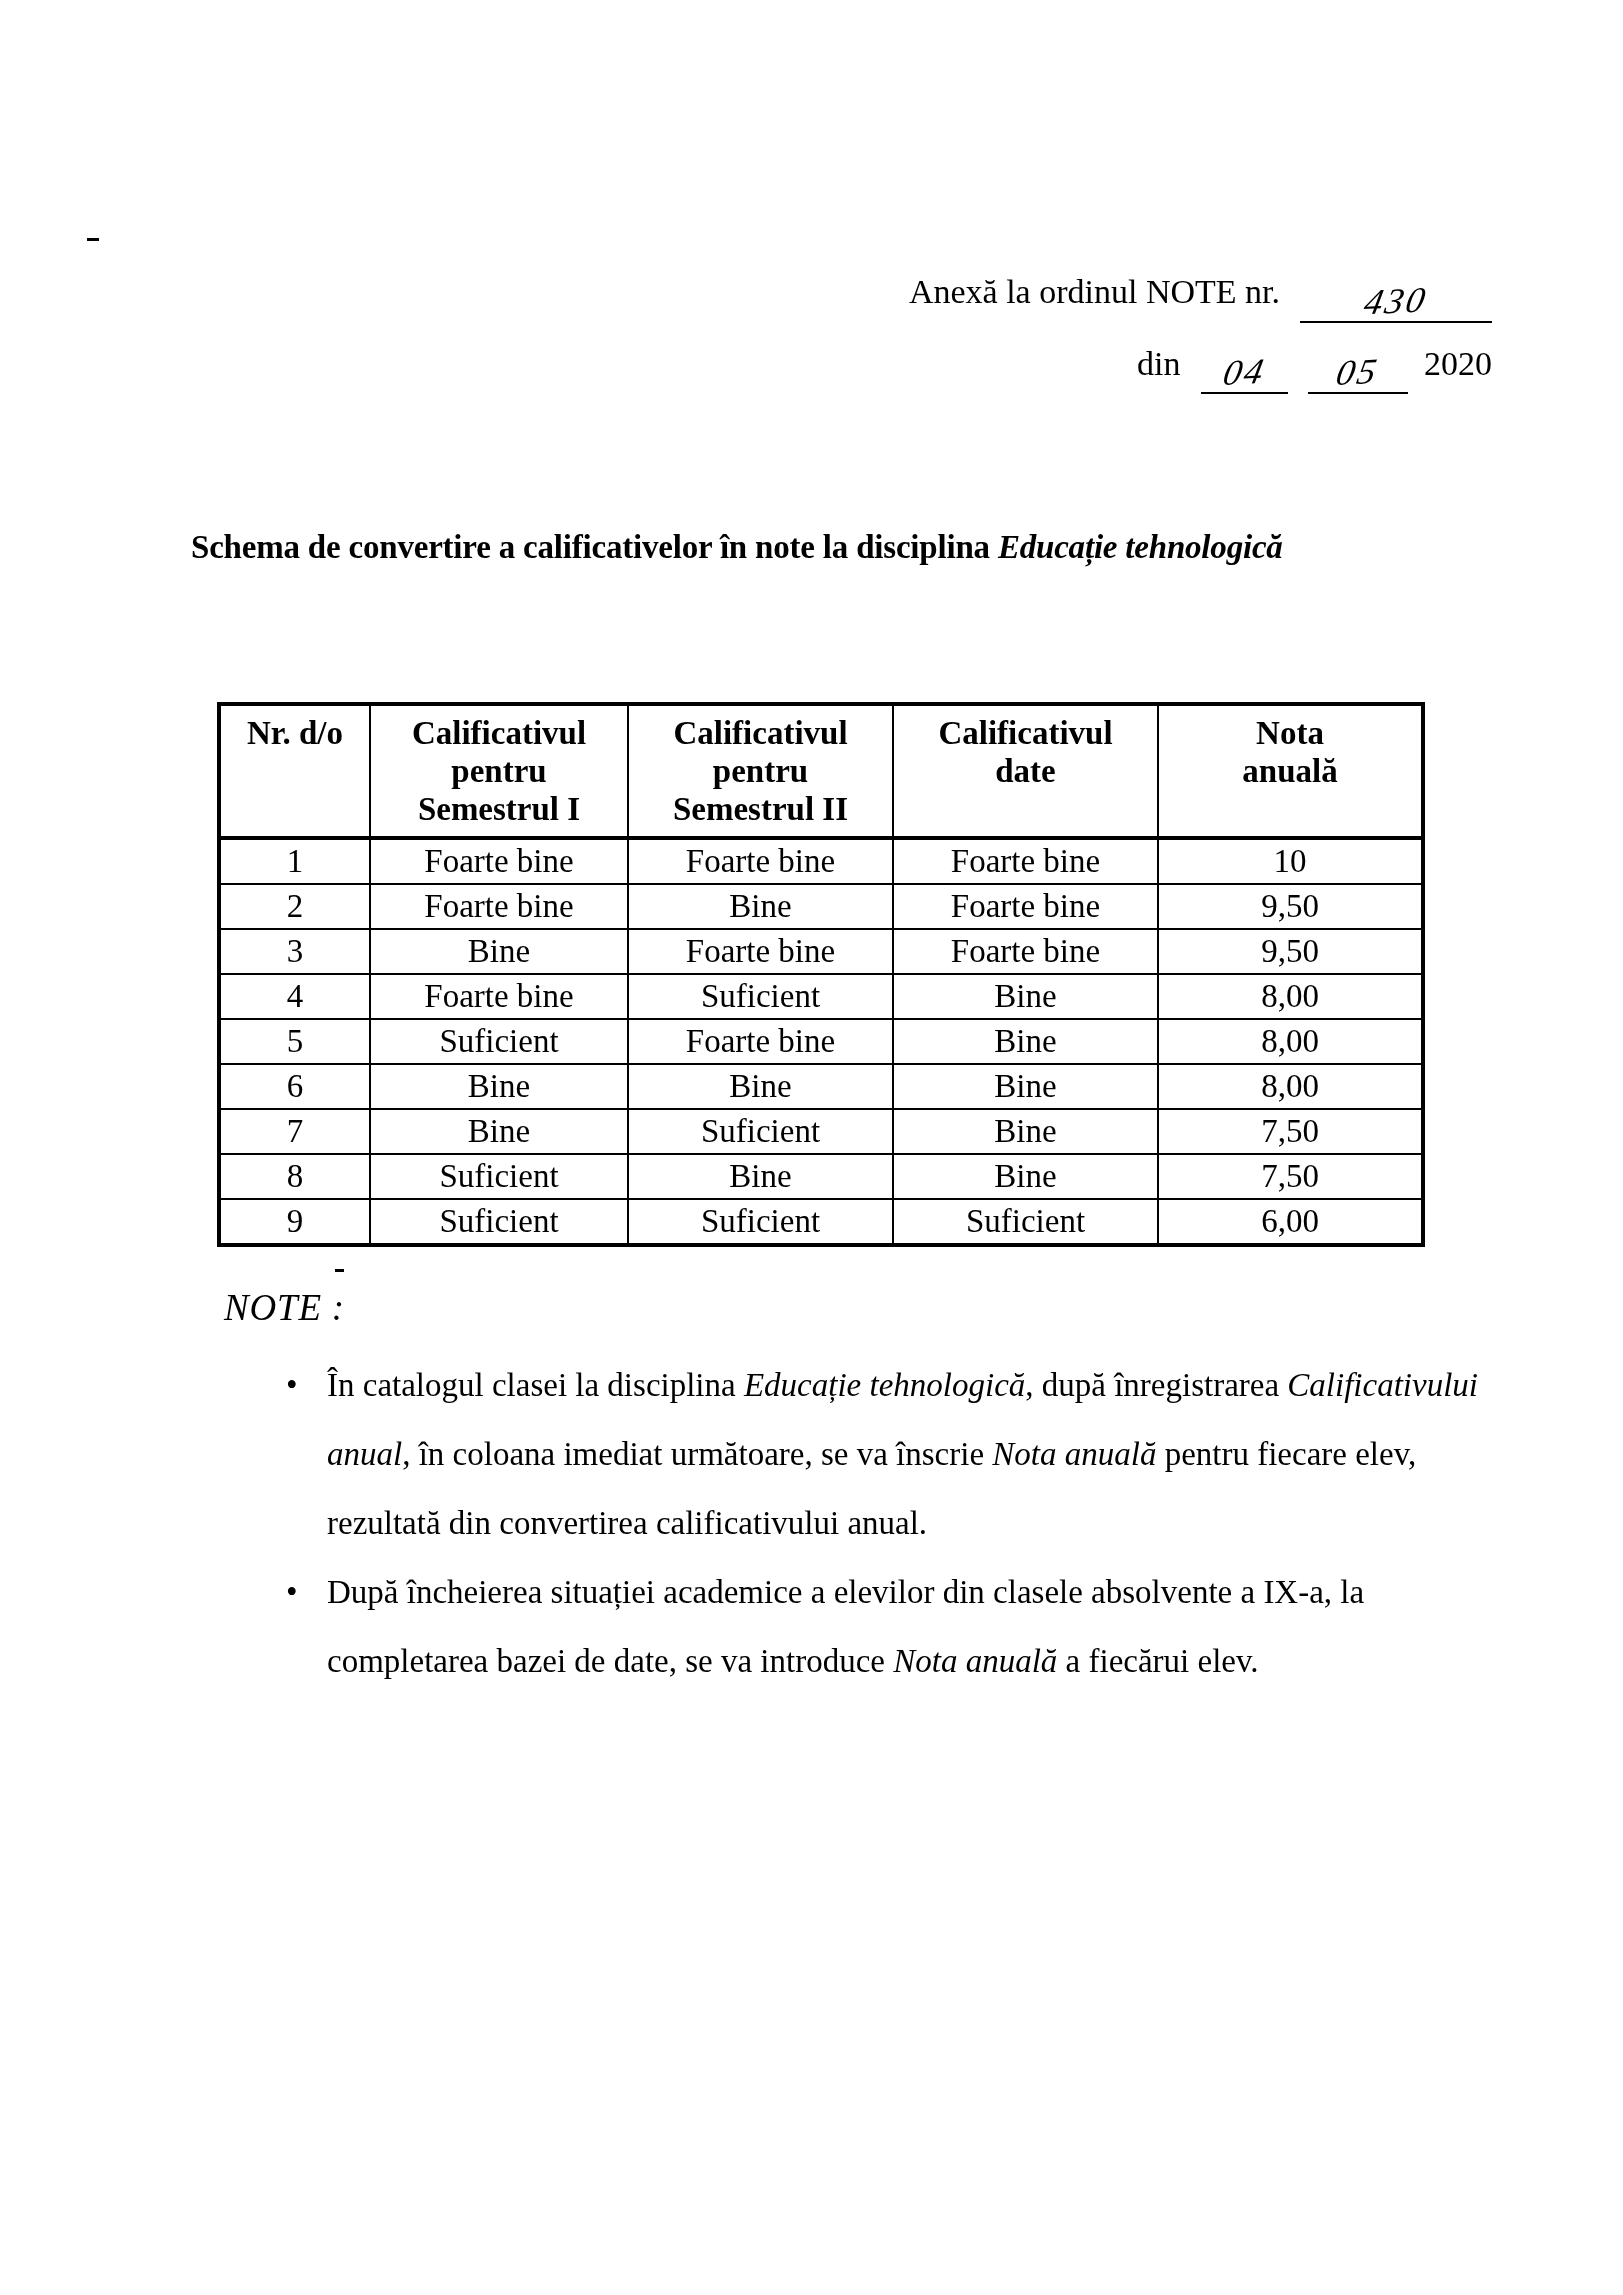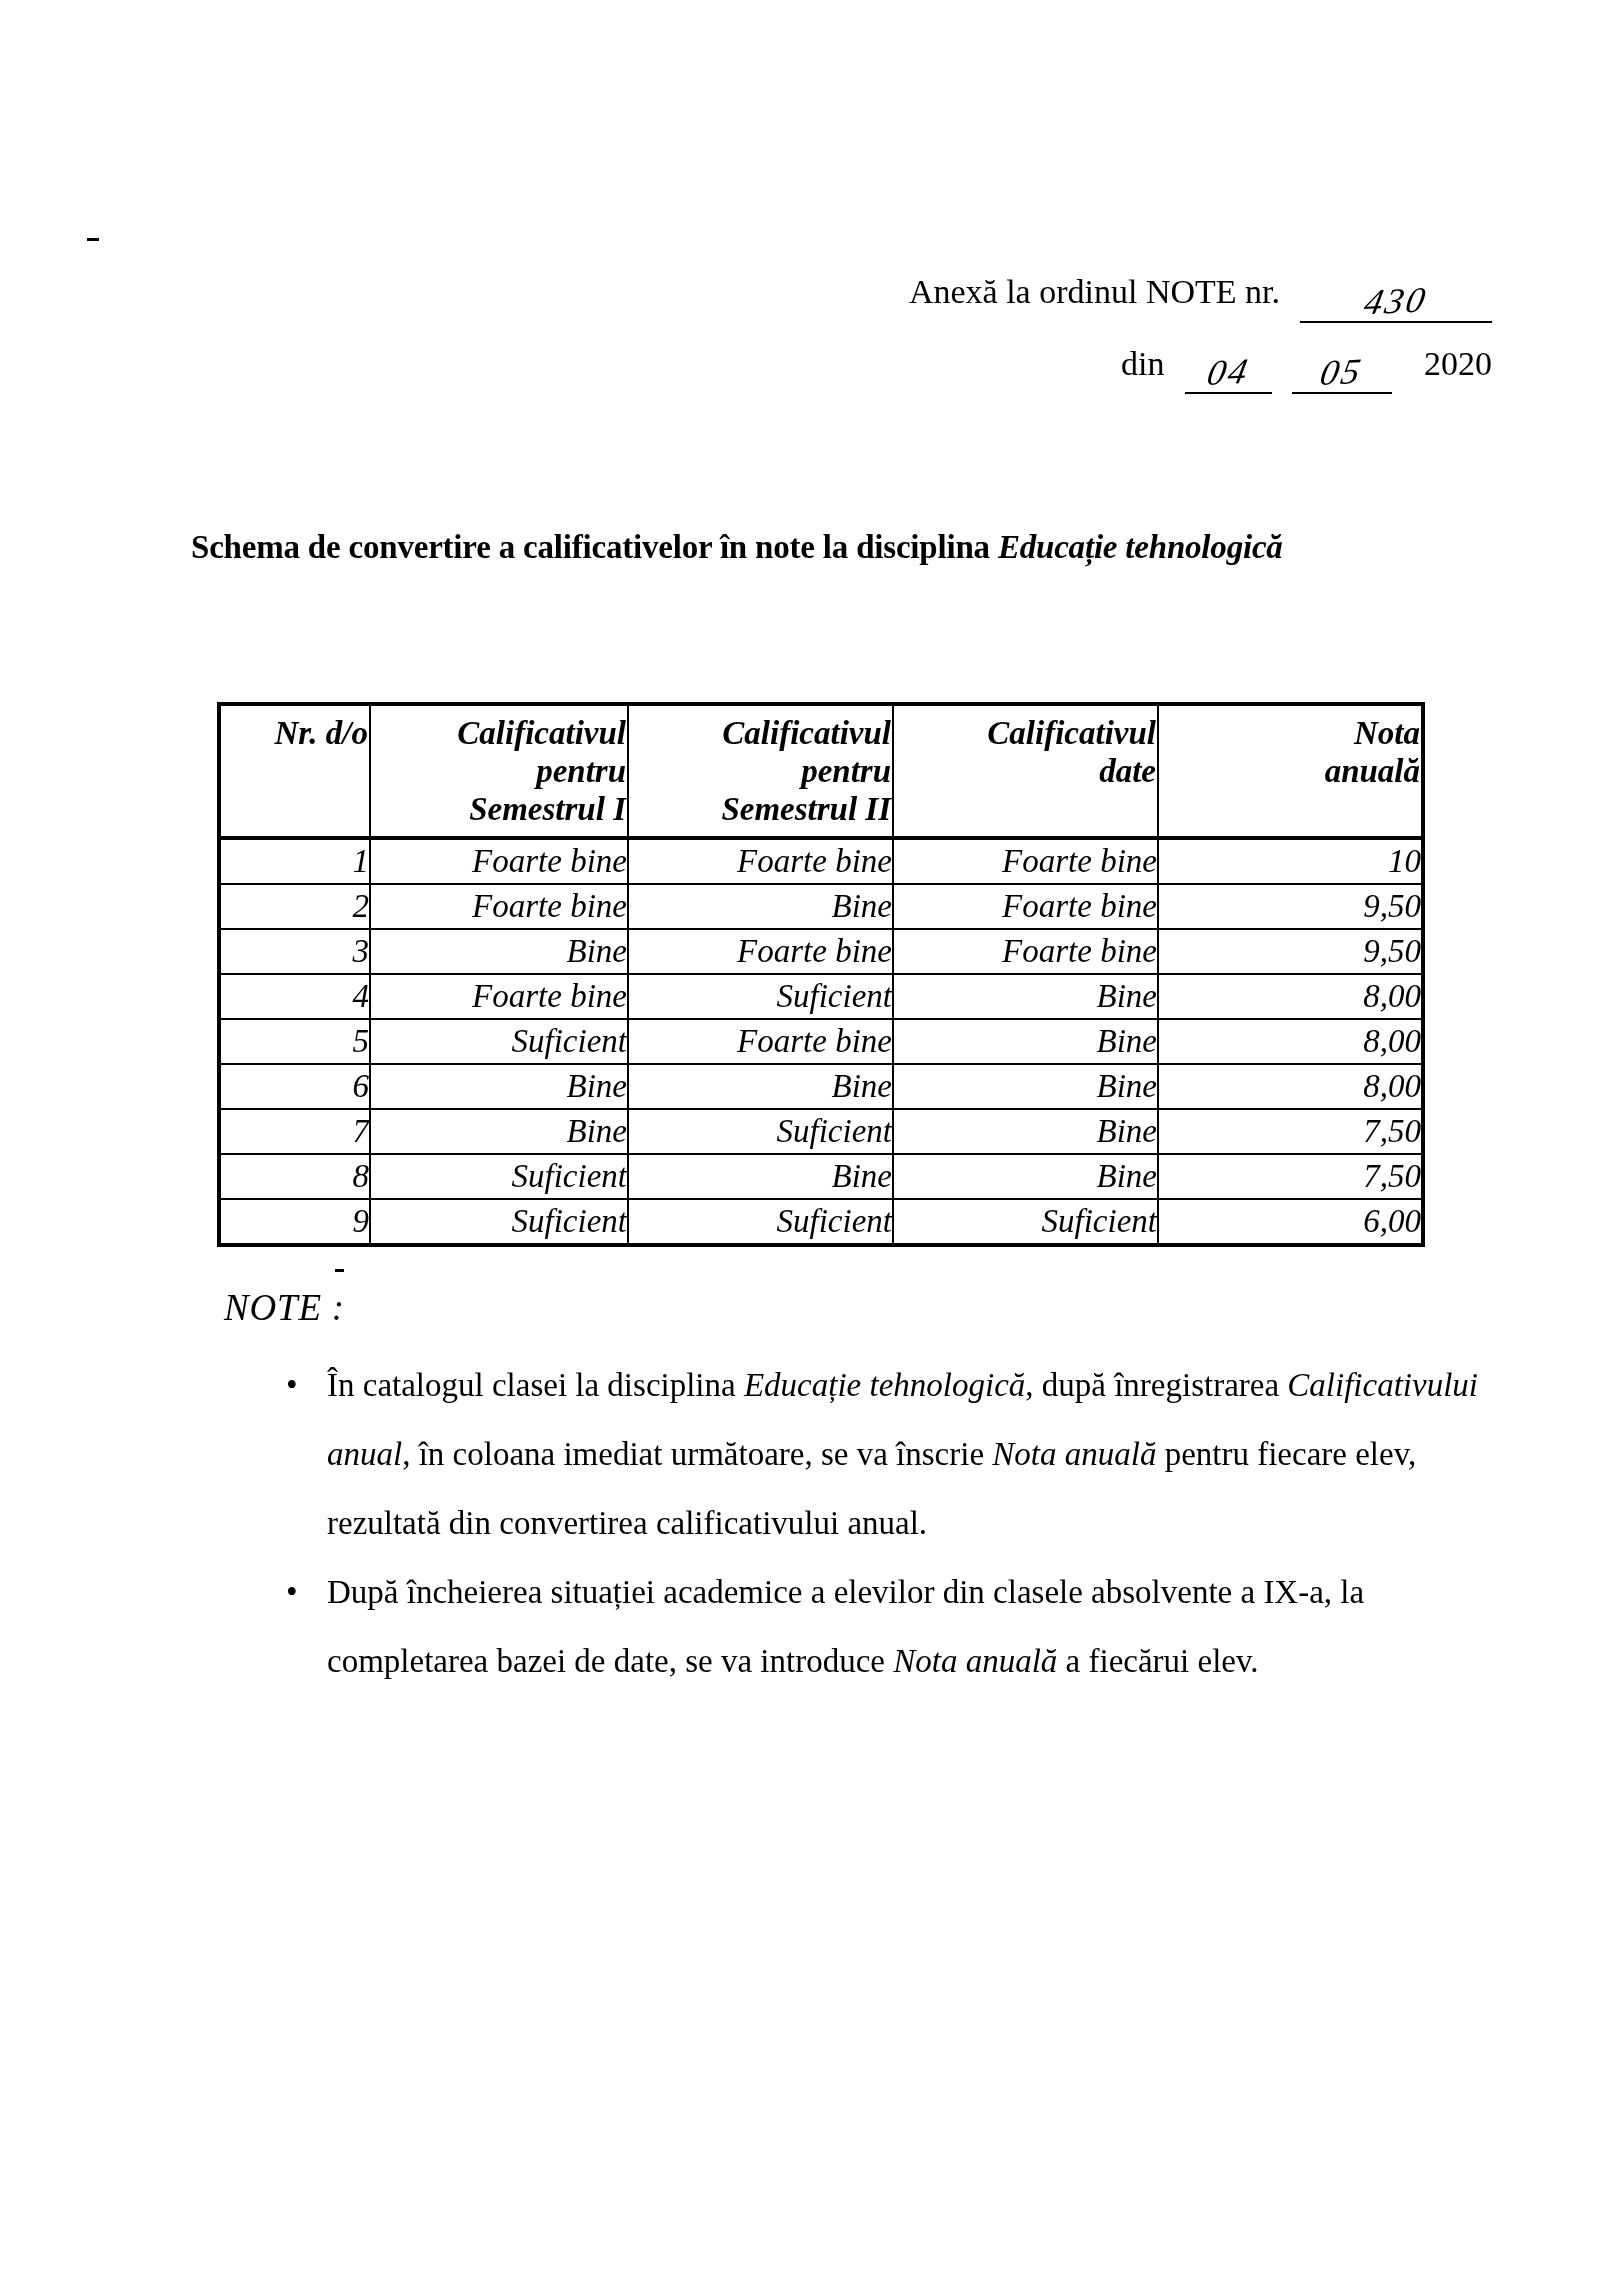--- a/index.html
+++ b/index.html
@@ -34,41 +34,40 @@
   .blank-day{width:87px;}
   .blank-month{width:100px;}
   .hw{
     display:inline-block;
     font-style:italic;
     transform:skewX(-14deg) rotate(-3deg);
     font-size:36px;
     position:relative;top:1.6px;
     letter-spacing:2.5px;
   }
-  .year{margin-left:24px;}
+  .year{margin-left:8px;}
 
   
   .title{
     position:absolute;left:191px;top:525px;width:1350px;
     text-align:left;font-weight:bold;font-size:33px;line-height:45px;
     letter-spacing:-0.2px;
   }
   .it{font-style:italic;}
 
   
   .conv-table{
     position:absolute;left:217px;top:702px;
     border-collapse:collapse;table-layout:fixed;
     border:4.1px solid #000;
   }
   .conv-table th,.conv-table td{
     border:2.5px solid #000;
-    text-align:right;
+    text-align:center;
     overflow:hidden;
-    font-style:italic;
   }
   .conv-table th{
     height:121px;
     vertical-align:top;
     font-weight:bold;
     font-size:33px;
     padding-top:8.2px;
   }
   .conv-table thead th{border-bottom:4.1px solid #000;}
   .conv-table td{

